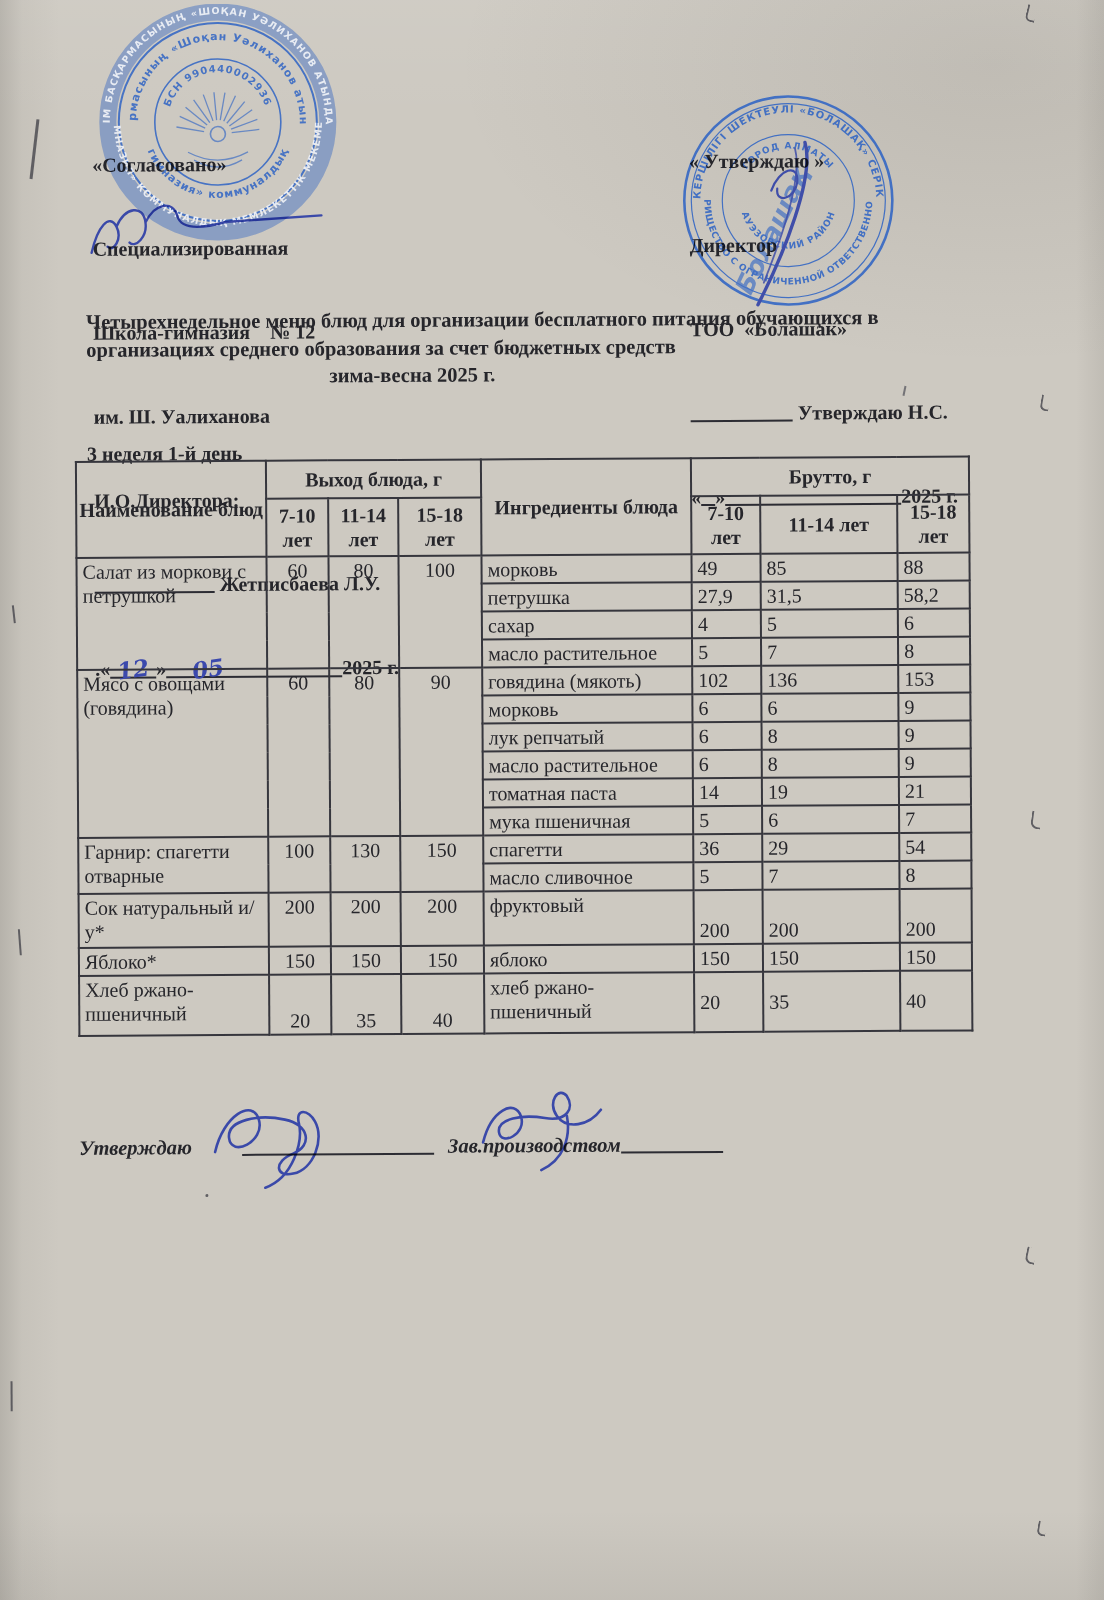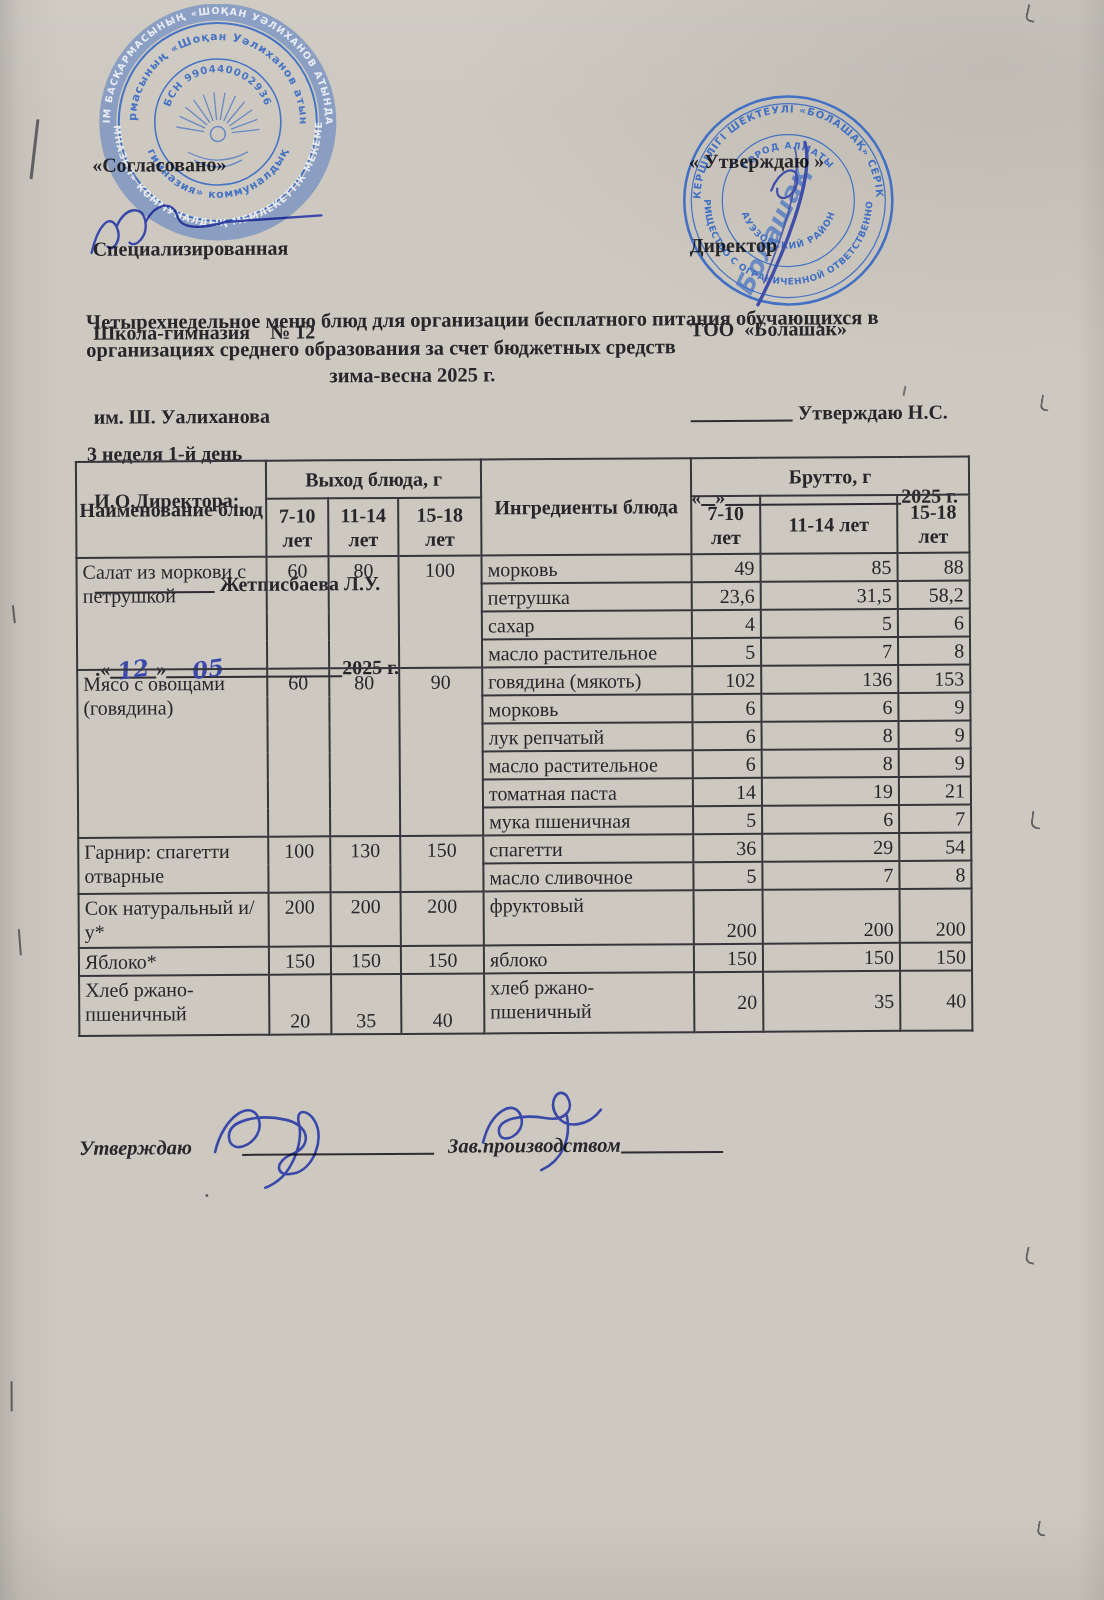--- a/index.html
+++ b/index.html
@@ -25,21 +25,21 @@
   .title-block .l3{display:block;padding-left:243px;}
   .weekday{font-size:20px;font-weight:bold;margin-top:28px;}
   table.menu{border-collapse:collapse;table-layout:fixed;background:transparent;}
   table.menu th, table.menu td{border:2px solid #36363d;font-size:20px;line-height:24px;
       padding:1px 5px;overflow:hidden;}
   table.menu th{font-weight:bold;text-align:center;vertical-align:middle;padding:1px 2px;}
   th.name-col{padding:0 14px;}
   td.dish{vertical-align:top;text-align:left;}
   td.out{vertical-align:top;text-align:center;}
   td.ing{text-align:left;vertical-align:middle;}
-  td.num{text-align:right;vertical-align:middle;}
+  td.num{text-align:left;vertical-align:middle;}
   td.va-bottom{vertical-align:bottom;padding-bottom:3px;}
   td.va-low{vertical-align:bottom;padding-bottom:8px;}
   .footer-line{font-size:20.5px;font-style:italic;font-weight:bold;}
   .stamp,.sig{mix-blend-mode:multiply;}
   .artifact{position:absolute;opacity:.75;}
 </style>
 </head>
 <body>
 
 <div class="page">
@@ -104,21 +104,21 @@
             <td class="out" rowspan="4">60</td>
             <td class="out" rowspan="4">80</td>
             <td class="out" rowspan="4">100</td>
             <td class="ing">морковь</td>
             <td class="num">49</td>
             <td class="num">85</td>
             <td class="num">88</td>
           </tr>
           <tr style="height: 28px;">
             <td class="ing">петрушка</td>
-            <td class="num">23,6</td>
+            <td class="num">27,9</td>
             <td class="num">31,5</td>
             <td class="num">58,2</td>
           </tr>
           <tr style="height: 28px;">
             <td class="ing">сахар</td>
             <td class="num">4</td>
             <td class="num">5</td>
             <td class="num">6</td>
           </tr>
           <tr style="height: 28px;">

